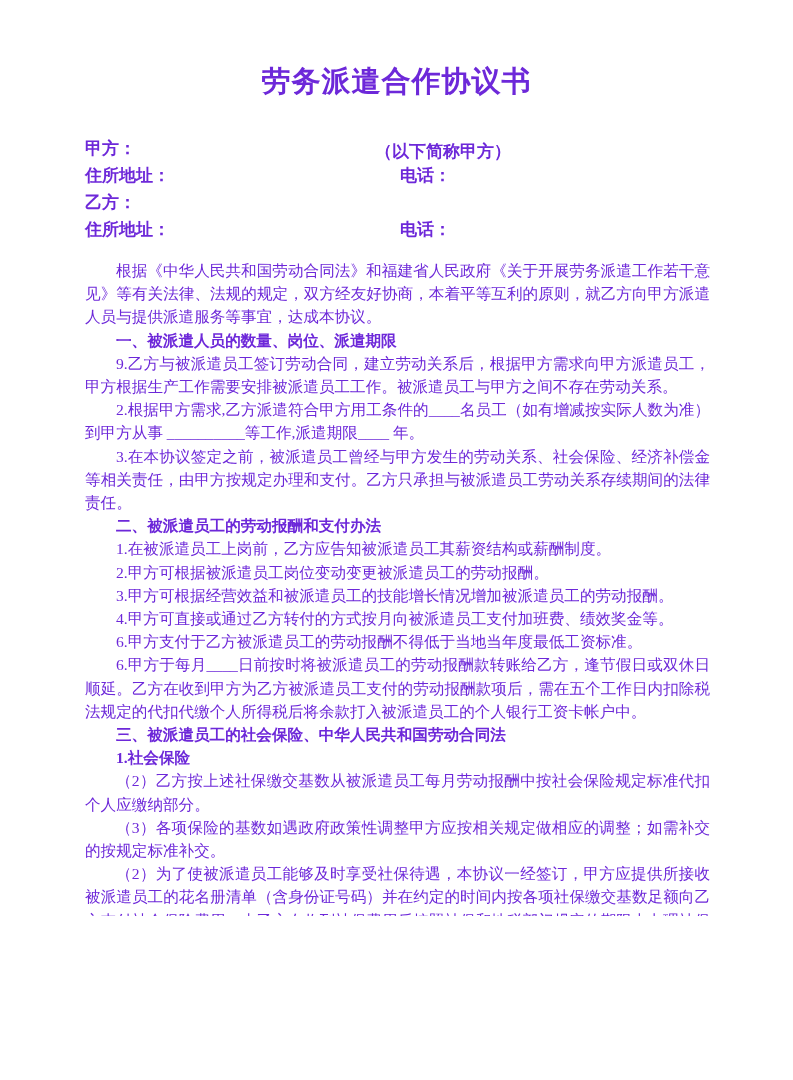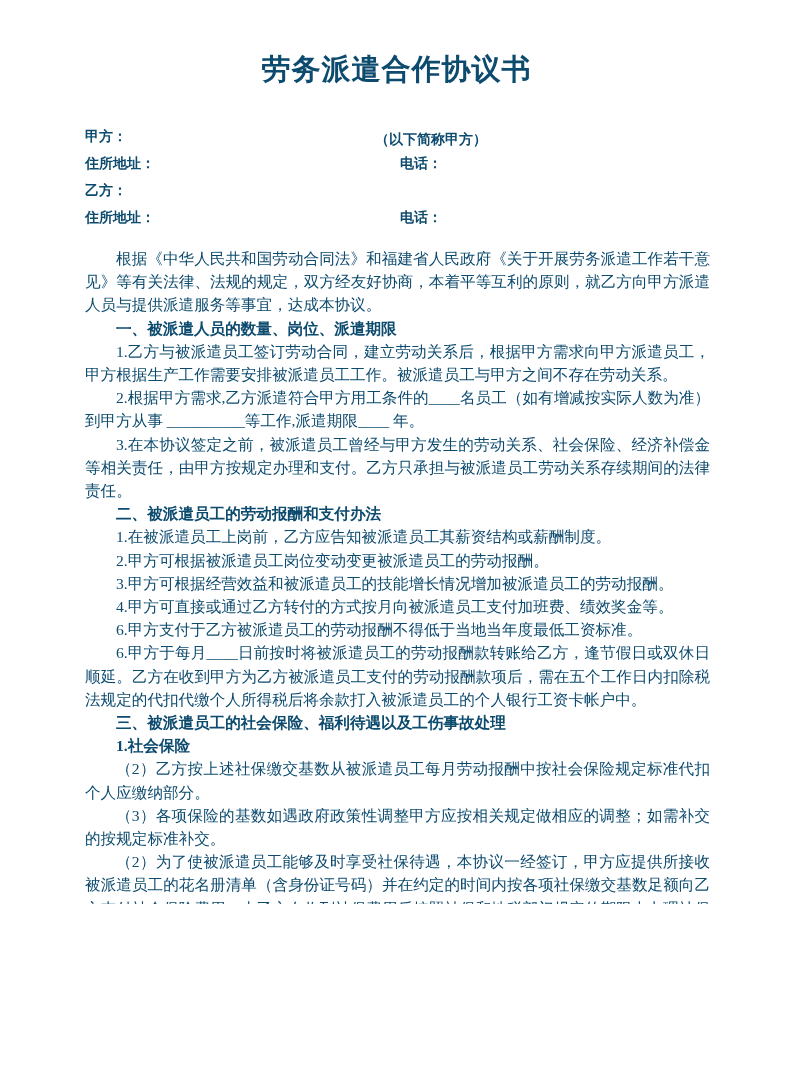--- a/index.html
+++ b/index.html
@@ -5,35 +5,36 @@
   html, body {
     margin: 0;
     padding: 0;
     background: #ffffff;
   }
   .page {
     position: relative;
     width: 793px;
     height: 904px;
     background: #ffffff;
-    color: #0c4a6e;
+    color: #6d28d9;
     font-family: "Liberation Serif", "DejaVu Serif", serif;
     overflow: hidden;
+    margin-top: 12px;
   }
   .doc-title {
     margin: 0;
     padding-top: 50px;
     text-align: center;
     font-size: 29px;
     font-weight: bold;
     letter-spacing: 1px;
   }
   .parties {
     margin: 33px 0 0 85px;
-    font-size: 14px;
+    font-size: 17px;
     font-weight: bold;
   }
   .party-row {
     position: relative;
     height: 27px;
     line-height: 27px;
   }
   .alias-col {
     position: absolute;
     left: 290px;
@@ -88,33 +89,33 @@
     <div class="party-row">
       <span>住所地址：</span>
       <span class="phone-col">电话：</span>
     </div>
   </div>
 
   <div class="content">
     <p>根据《中华人民共和国劳动合同法》和福建省人民政府《关于开展劳务派遣工作若干意见》等有关法律、法规的规定，双方经友好协商，本着平等互利的原则，就乙方向甲方派遣人员与提供派遣服务等事宜，达成本协议。</p>
 
     <p class="bold">一、被派遣人员的数量、岗位、派遣期限</p>
-    <p>1.乙方与被派遣员工签订劳动合同，建立劳动关系后，根据甲方需求向甲方派遣员工，甲方根据生产工作需要安排被派遣员工工作。被派遣员工与甲方之间不存在劳动关系。</p>
+    <p>9.乙方与被派遣员工签订劳动合同，建立劳动关系后，根据甲方需求向甲方派遣员工，甲方根据生产工作需要安排被派遣员工工作。被派遣员工与甲方之间不存在劳动关系。</p>
     <p>2.根据甲方需求,乙方派遣符合甲方用工条件的____名员工（如有增减按实际人数为准）到甲方从事 __________等工作,派遣期限____ 年。</p>
     <p>3.在本协议签定之前，被派遣员工曾经与甲方发生的劳动关系、社会保险、经济补偿金等相关责任，由甲方按规定办理和支付。乙方只承担与被派遣员工劳动关系存续期间的法律责任。</p>
 
     <p class="bold">二、被派遣员工的劳动报酬和支付办法</p>
     <p>1.在被派遣员工上岗前，乙方应告知被派遣员工其薪资结构或薪酬制度。</p>
     <p>2.甲方可根据被派遣员工岗位变动变更被派遣员工的劳动报酬。</p>
     <p>3.甲方可根据经营效益和被派遣员工的技能增长情况增加被派遣员工的劳动报酬。</p>
     <p>4.甲方可直接或通过乙方转付的方式按月向被派遣员工支付加班费、绩效奖金等。</p>
     <p>6.甲方支付于乙方被派遣员工的劳动报酬不得低于当地当年度最低工资标准。</p>
     <p>6.甲方于每月____日前按时将被派遣员工的劳动报酬款转账给乙方，逢节假日或双休日顺延。乙方在收到甲方为乙方被派遣员工支付的劳动报酬款项后，需在五个工作日内扣除税法规定的代扣代缴个人所得税后将余款打入被派遣员工的个人银行工资卡帐户中。</p>
 
-    <p class="bold">三、被派遣员工的社会保险、福利待遇以及工伤事故处理</p>
+    <p class="bold">三、被派遣员工的社会保险、中华人民共和国劳动合同法</p>
     <p class="bold">1.社会保险</p>
     <p>（2）乙方按上述社保缴交基数从被派遣员工每月劳动报酬中按社会保险规定标准代扣个人应缴纳部分。</p>
     <p>（3）各项保险的基数如遇政府政策性调整甲方应按相关规定做相应的调整；如需补交的按规定标准补交。</p>
     <p>（2）为了使被派遣员工能够及时享受社保待遇，本协议一经签订，甲方应提供所接收被派遣员工的花名册清单（含身份证号码）并在约定的时间内按各项社保缴交基数足额向乙方支付社会保险费用，由乙方在收到社保费用后按照社保和地税部门规定的期限内办理社保参保的申报、缴费手续。在社保参保手续办妥之前以及因甲方不及时或不完全缴纳各项社保费用，导致被派遣员工不能享受相关社保待遇而引起的劳动争议纠纷和赔偿责任由甲方承</p>
   </div>
 
   <div class="page-number">1</div>
 
 </div>
 

